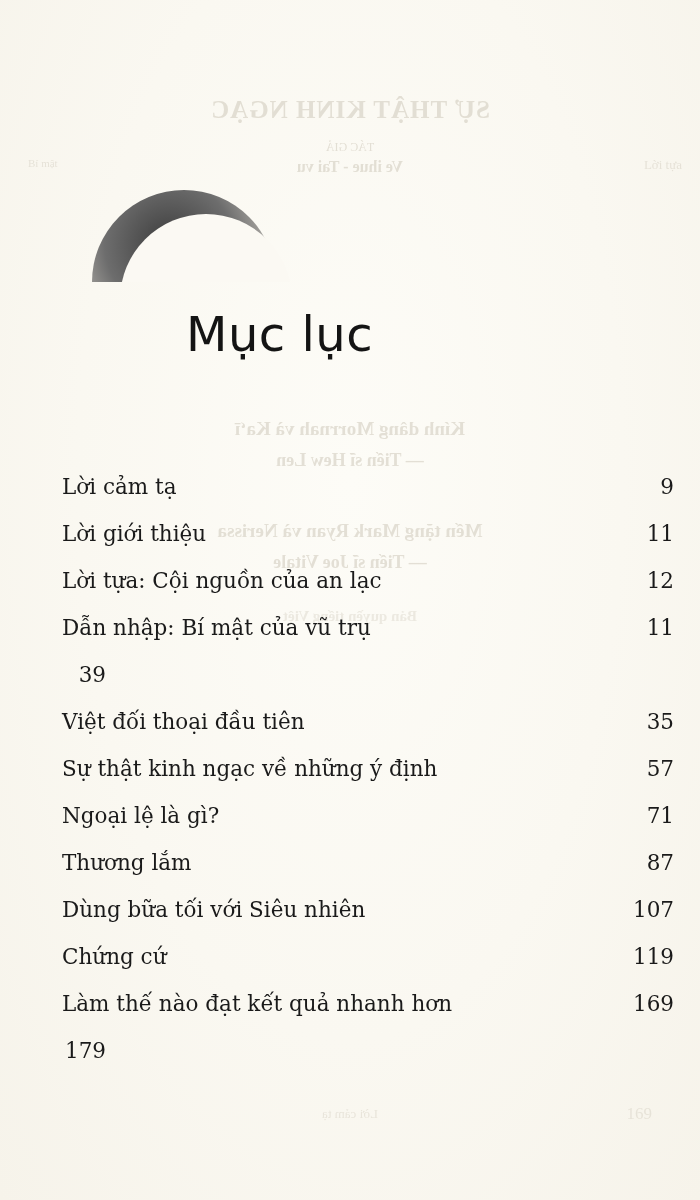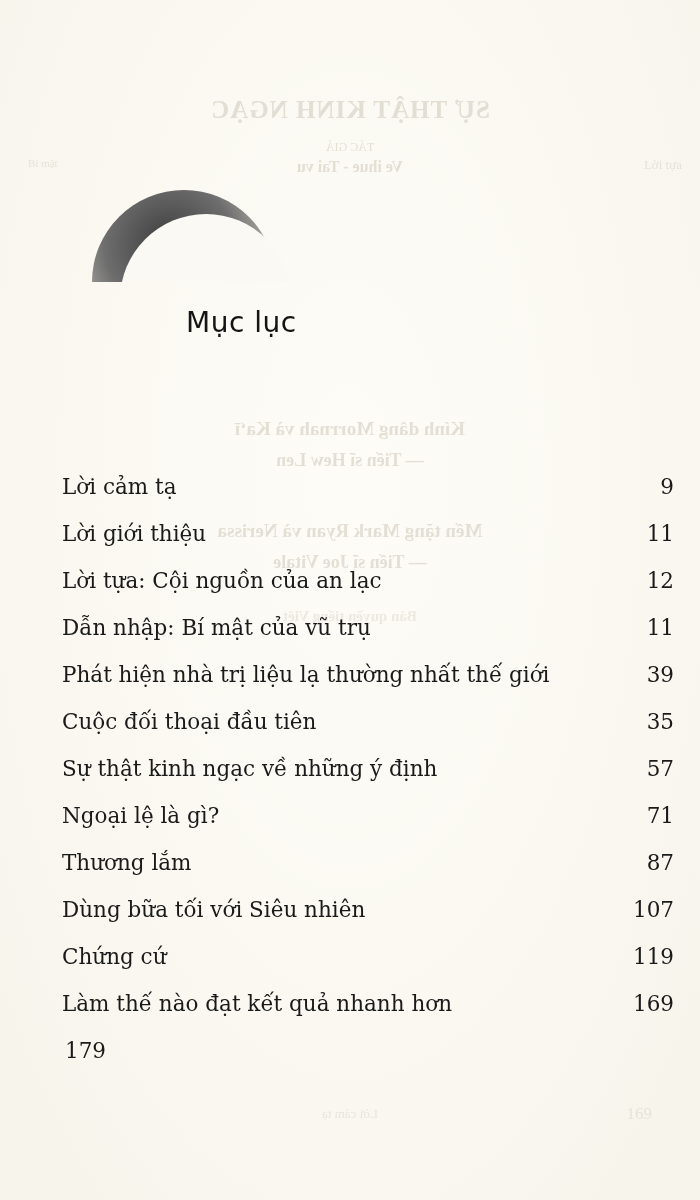--- a/index.html
+++ b/index.html
@@ -128,21 +128,21 @@
     width: 212px;
     height: 92px;
     overflow: hidden;
   }
   .ornament svg { display: block; }
 
   .toc-title {
     position: absolute;
     top: 306px;
     left: 186px;
-    font-size: 28px;
+    font-size: 48px;
     color: #141414;
     font-family: "DejaVu Sans", sans-serif;
     font-weight: 400;
     letter-spacing: 0.5px;
   }
 
   .toc-list {
     position: absolute;
     top: 474px;
     left: 62px;
@@ -218,25 +218,24 @@
     </div>
     <div class="toc-row">
       <span class="toc-label">Lời tựa: Cội nguồn của an lạc</span>
       <span class="toc-page">12</span>
     </div>
     <div class="toc-row">
       <span class="toc-label">Dẫn nhập: Bí mật của vũ trụ</span>
       <span class="toc-page">11</span>
     </div>
     <div class="toc-row">
-      <span class="toc-label">Phát hiện nhà trị liệu lạ thường nhất thế giới</span>
       <span class="toc-page">39</span>
     </div>
     <div class="toc-row">
-      <span class="toc-label">Cuộc đối thoại đầu tiên</span>
+      <span class="toc-label">Việt đối thoại đầu tiên</span>
       <span class="toc-page">35</span>
     </div>
     <div class="toc-row">
       <span class="toc-label">Sự thật kinh ngạc về những ý định</span>
       <span class="toc-page">57</span>
     </div>
     <div class="toc-row">
       <span class="toc-label">Ngoại lệ là gì?</span>
       <span class="toc-page">71</span>
     </div>

